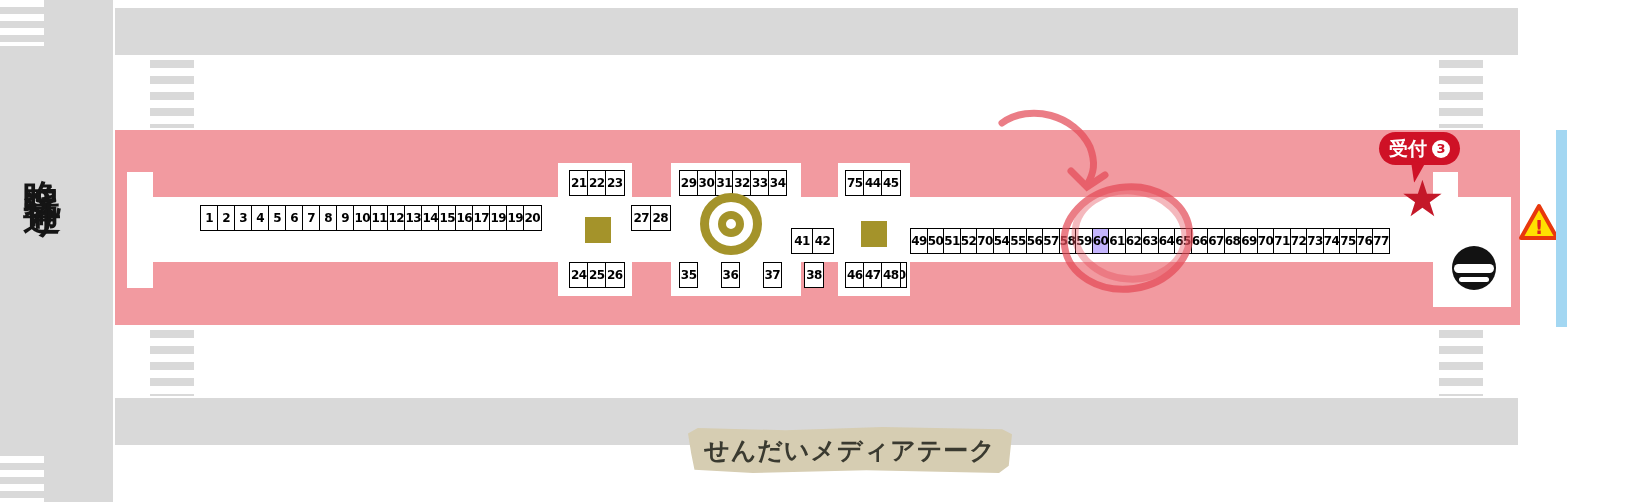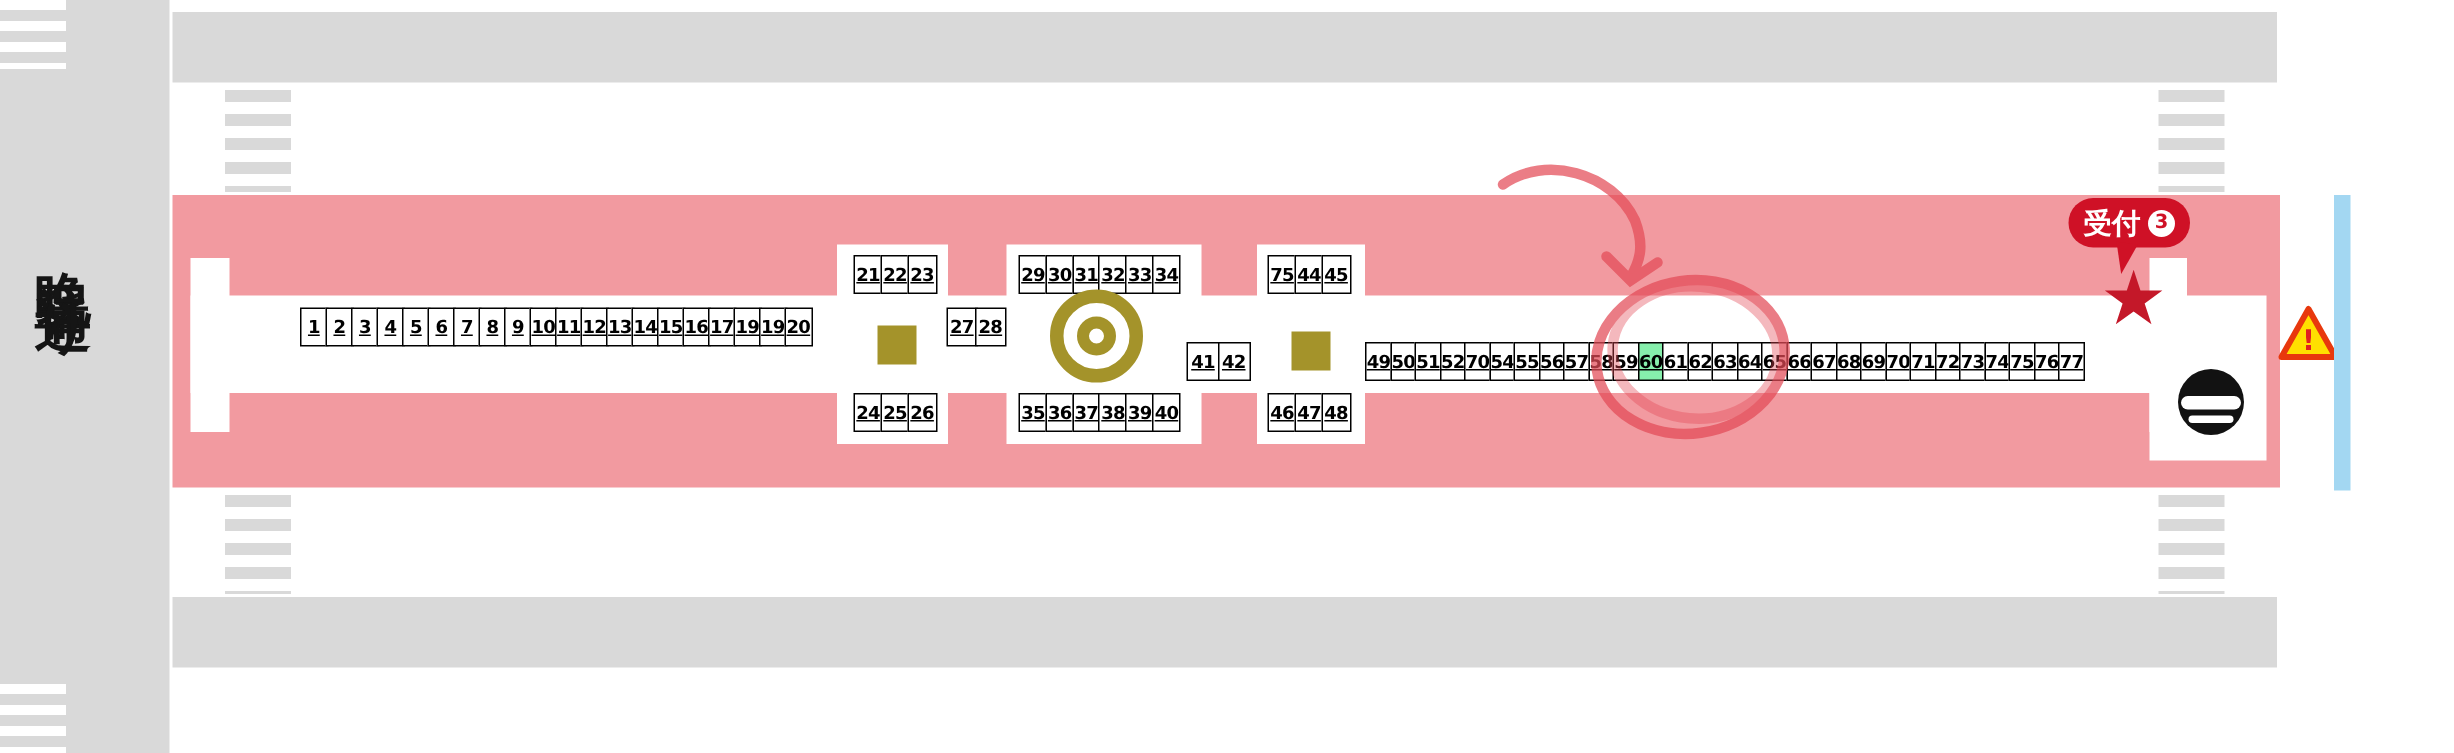--- a/index.html
+++ b/index.html
@@ -30,34 +30,34 @@
   .white{background:#ffffff;}
   .cor-main{left:127px;top:197px;width:1331px;height:65px;}
   .ent-left{left:127px;top:172px;width:26px;height:116px;}
   .bulge1{left:558px;top:163px;width:74px;height:133px;}
   .bulge2{left:671px;top:163px;width:130px;height:133px;}
   .bulge3{left:838px;top:163px;width:72px;height:133px;}
   .ent-right{left:1433px;top:172px;width:25px;height:116px;}
   .plaza-right{left:1433px;top:197px;width:78px;height:110px;}
 
   
-  .booth-row{position:absolute;display:flex;text-decoration:underline;}
+  .booth-row{position:absolute;display:flex;}
   .booth{
     width:var(--bw,18.5px);height:26px;background:#fff;border:1.5px solid #000;
     box-sizing:border-box;display:flex;align-items:center;justify-content:center;
     font-size:12px;font-weight:600;color:#000;letter-spacing:-0.5px;
   }
   .booth + .booth{margin-left:-1.5px;}
-  .booth.highlight{background:#86efac;}
+  .booth.highlight{background:#c4b5fd;}
   .row-1-20{left:200px;top:205px;--bw:18.5px;}
   .row-21-23{left:569px;top:170px;--bw:19.5px;}
   .row-24-26{left:569px;top:262px;text-align:center;--bw:19.5px;}
   .row-27-28{left:631px;top:205px;--bw:20.5px;}
   .row-29-34{left:679px;top:170px;--bw:19.3px;}
-  .row-35-40{left:679px;top:262px;--bw:19.3px;}
+  .row-35-40{left:679px;top:262px;gap:24px;--bw:19.3px;}
   .row-41-42{left:791px;top:228px;--bw:22px;}
   .row-43-45{left:845px;top:170px;--bw:19.5px;}
   .row-46-48{left:845px;top:262px;align-items:flex-end;--bw:19.5px;}
   .row-49-77{left:910px;top:228px;--bw:18px;}
 
   
   .gold-sq{width:26px;height:26px;background:#a4932a;}
   .sq1{left:585px;top:217px;}
   .sq2{left:861px;top:221px;}
   .ring-outer{left:700px;top:193px;width:62px;height:62px;border:9px solid #a4932a;
@@ -234,20 +234,21 @@
     </div>
 
   <div class="abs gold-sq sq1"></div>
   <div class="abs ring-outer">
     <div class="ring-inner"></div>
   </div>
   <div class="abs gold-sq sq2"></div>
 
   <div class="abs street-name">晩翠通り</div>
 
+  <div class="abs media-label">せんだいメディアテーク</div>
 
   <div class="abs badge">
     <span>受付</span>
     <span class="badge-num">3</span>
   </div>
   <div class="abs badge-tail"></div>
   <div class="abs star">★</div>
 
   <div class="abs train">
     <div class="s1"></div>

